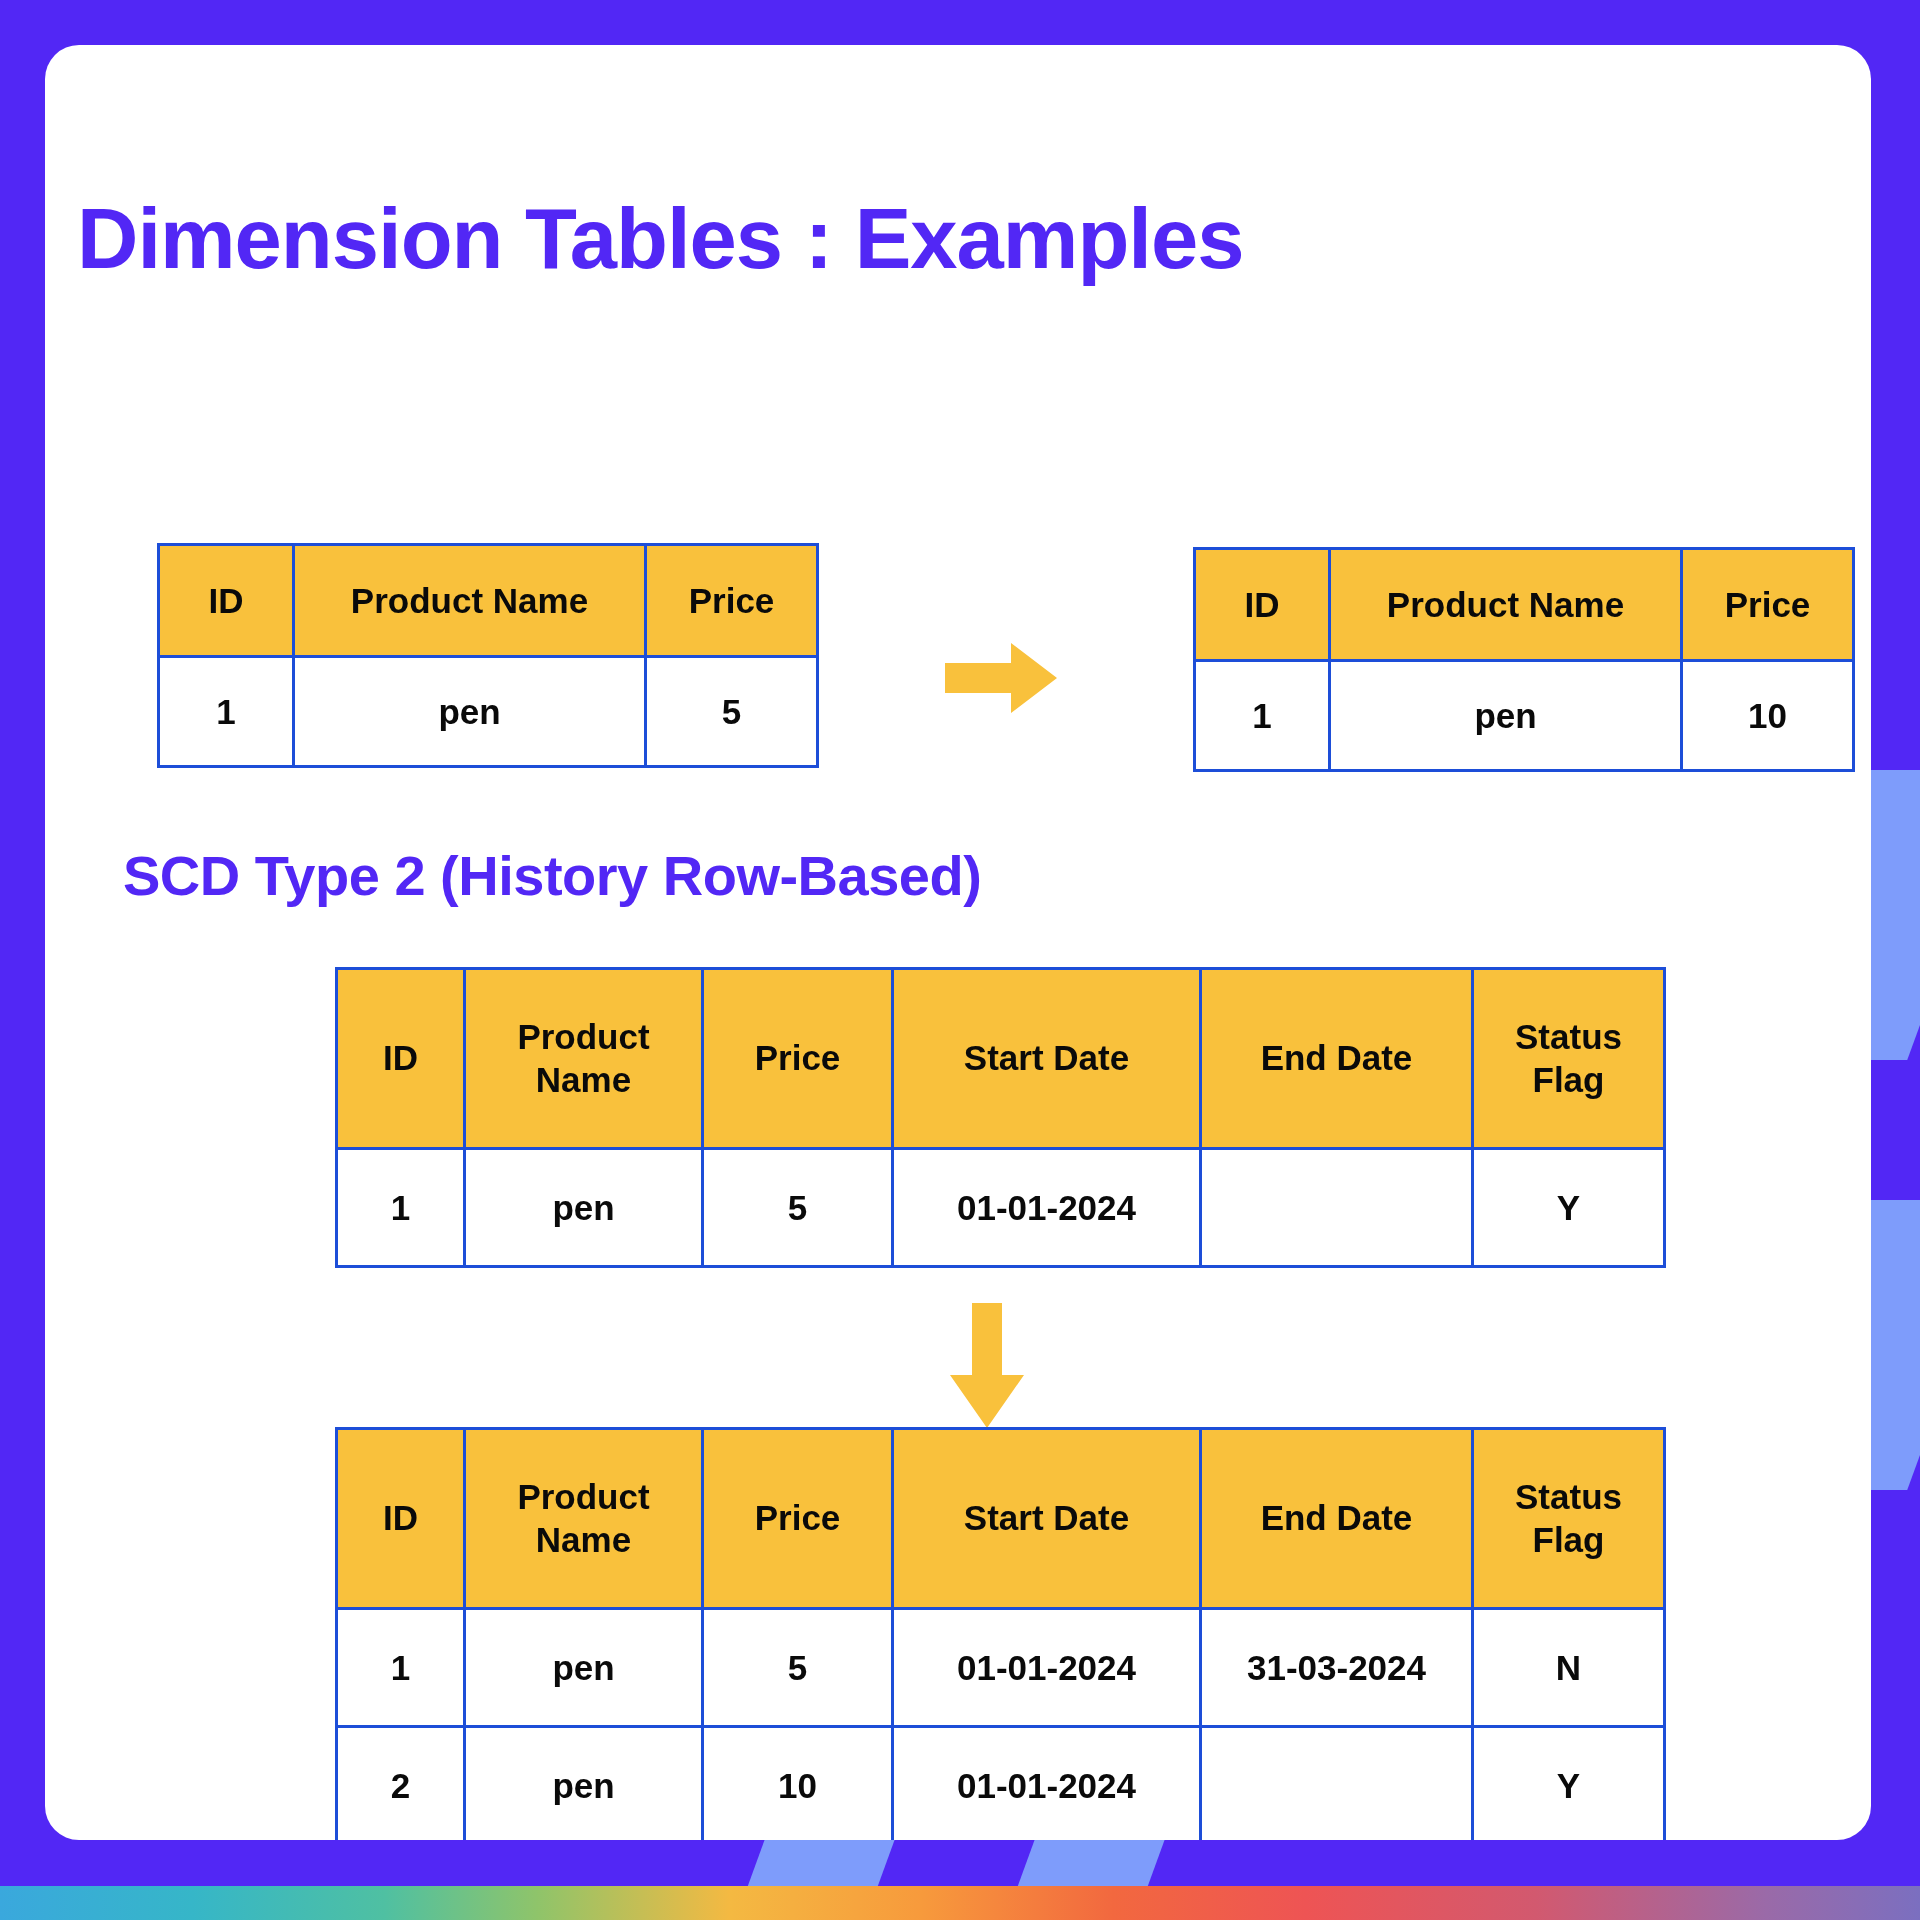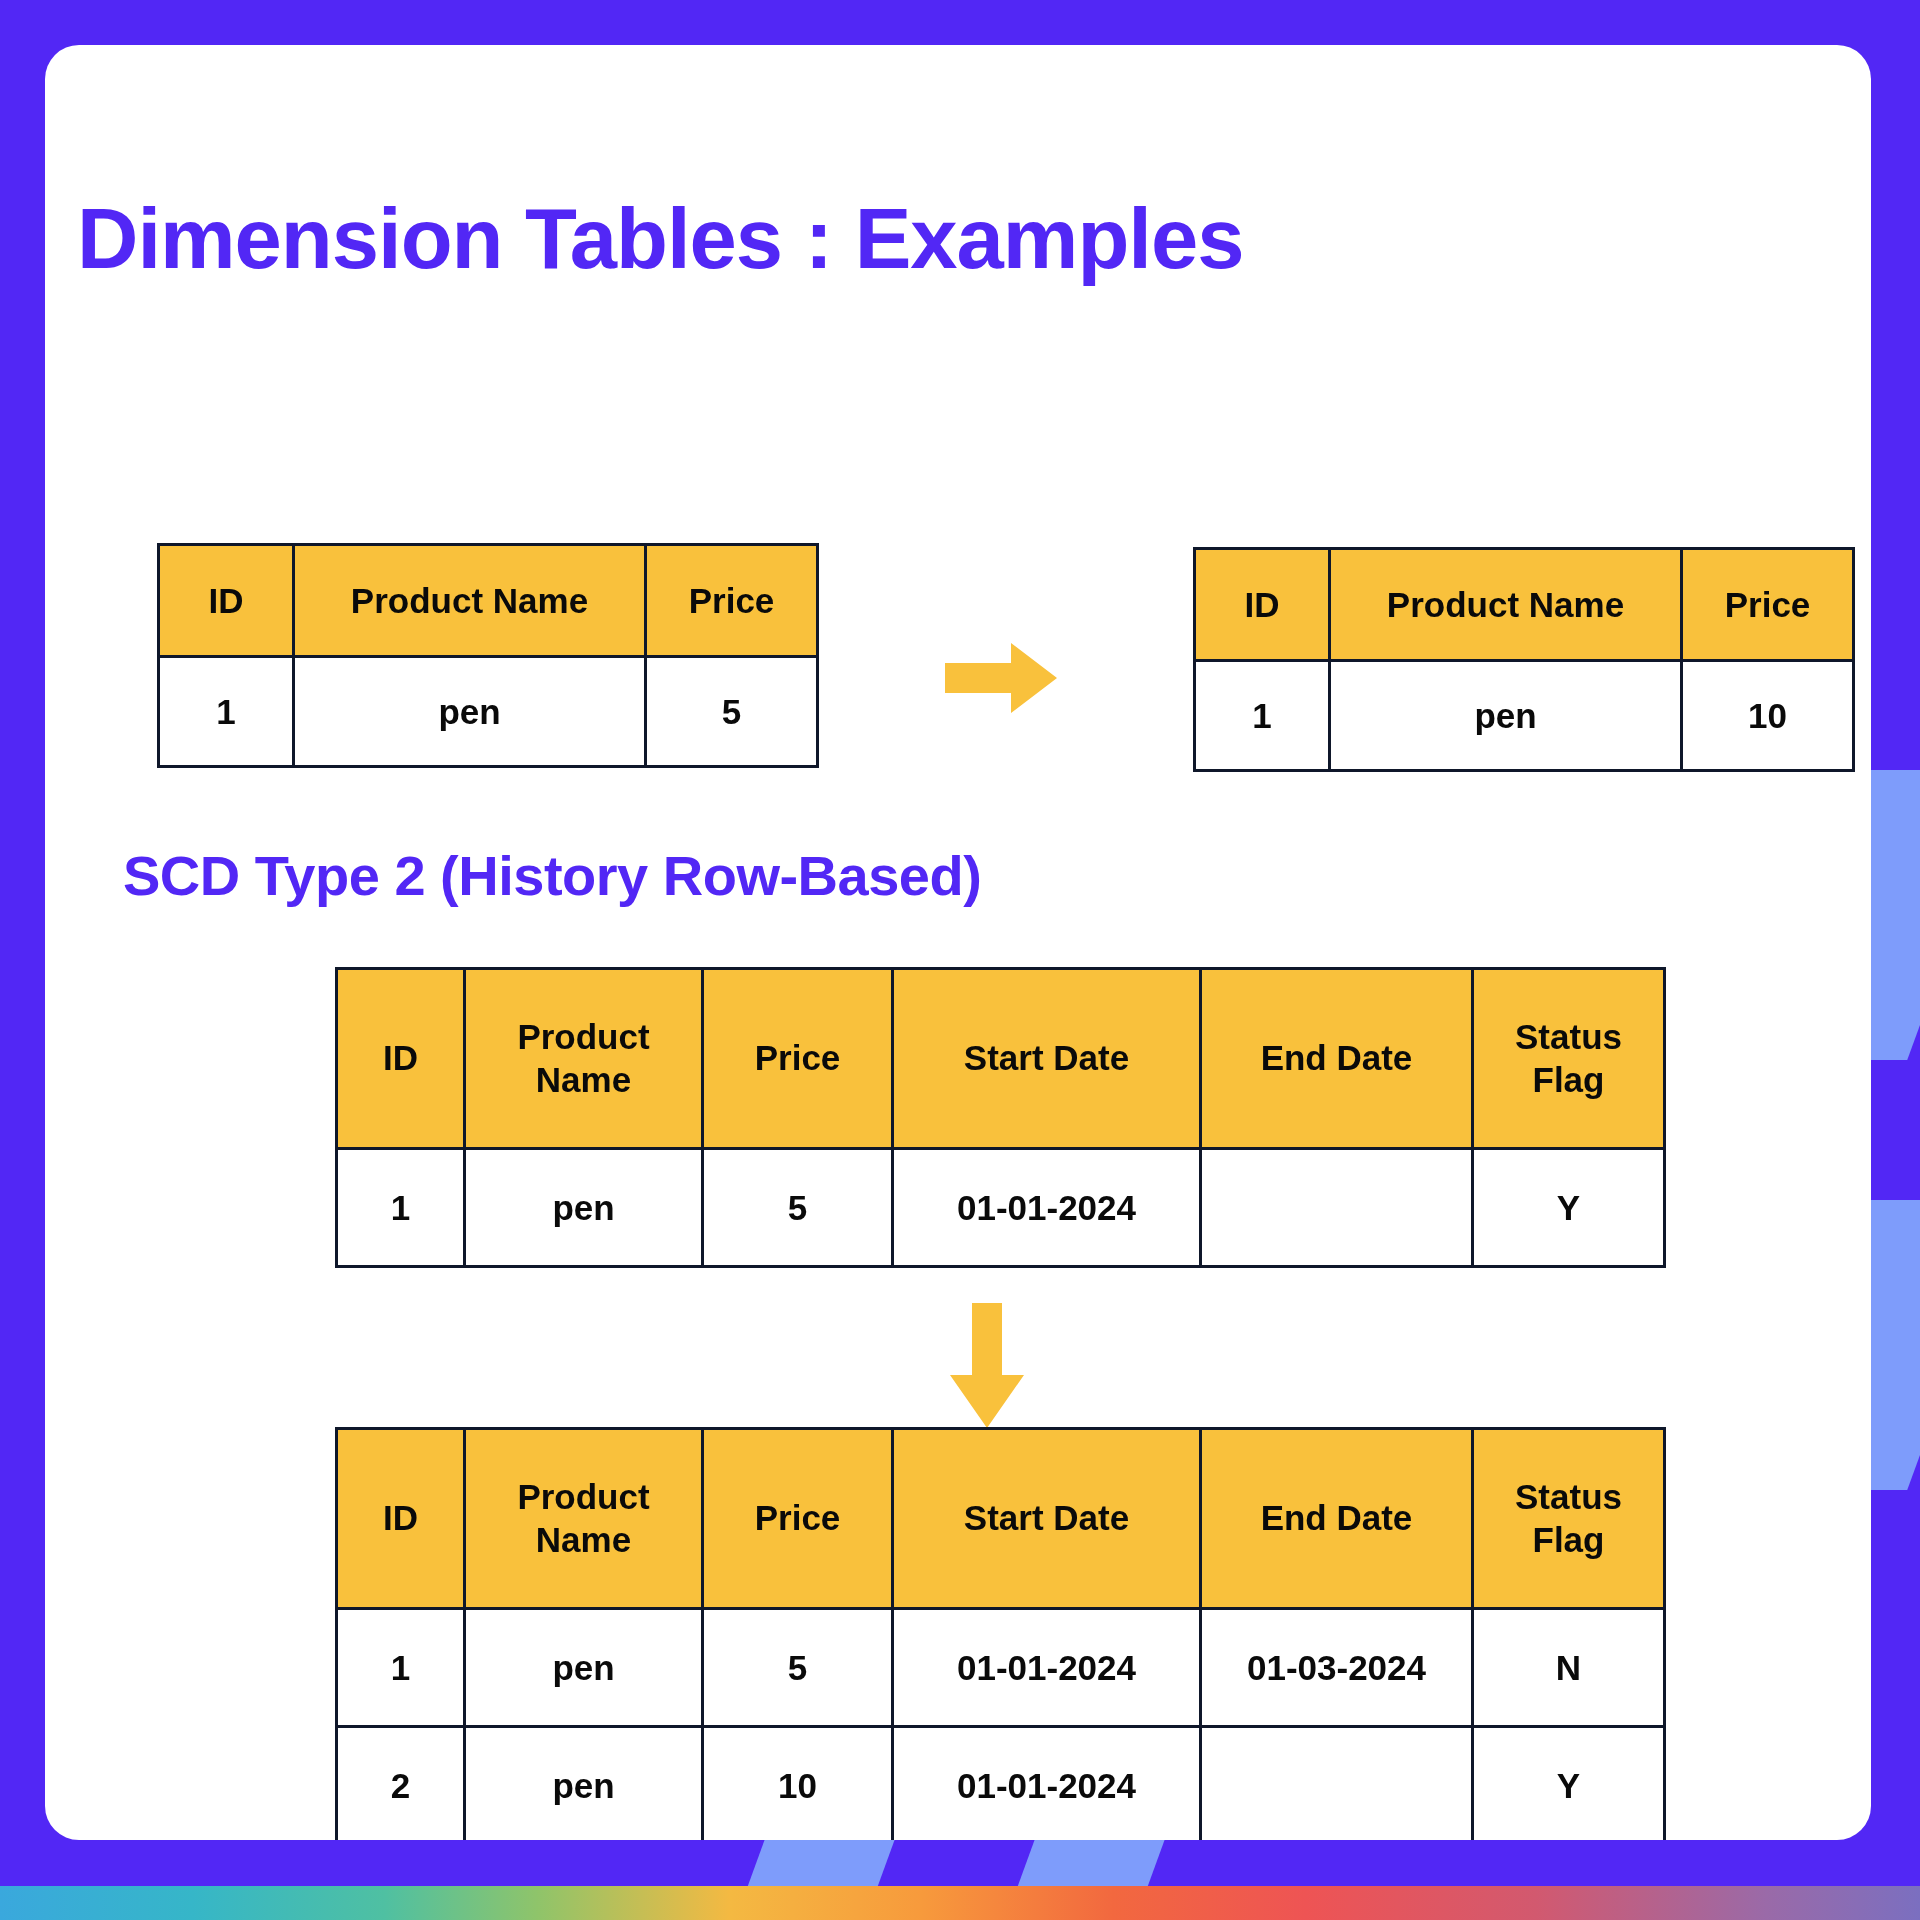--- a/index.html
+++ b/index.html
@@ -95,21 +95,21 @@
   #title-scd1 { top:376px; }
   #title-scd2 { top:798px; }
 
   
   .tbl {
     position:absolute;
     border-collapse:collapse;
     table-layout:fixed;
   }
   .tbl th, .tbl td {
-    border:3px solid #0f172a;
+    border:3px solid #1d4ed8;
     text-align:center;
     vertical-align:middle;
     color:#0a0a0a;
     font-weight:700;
   }
   .tbl th { background:#f9c13c; }
   .tbl td { background:#ffffff; }
 
   
   .t-scd1 th { height:112px; font-size:35px; }
@@ -270,21 +270,21 @@
           <th>End Date</th>
           <th>Status Flag</th>
         </tr>
       </thead>
       <tbody>
         <tr>
           <td>1</td>
           <td>pen</td>
           <td>5</td>
           <td>01-01-2024</td>
-          <td>01-03-2024</td>
+          <td>31-03-2024</td>
           <td>N</td>
         </tr>
         <tr>
           <td>2</td>
           <td>pen</td>
           <td>10</td>
           <td>01-01-2024</td>
           <td></td>
           <td>Y</td>
         </tr>

